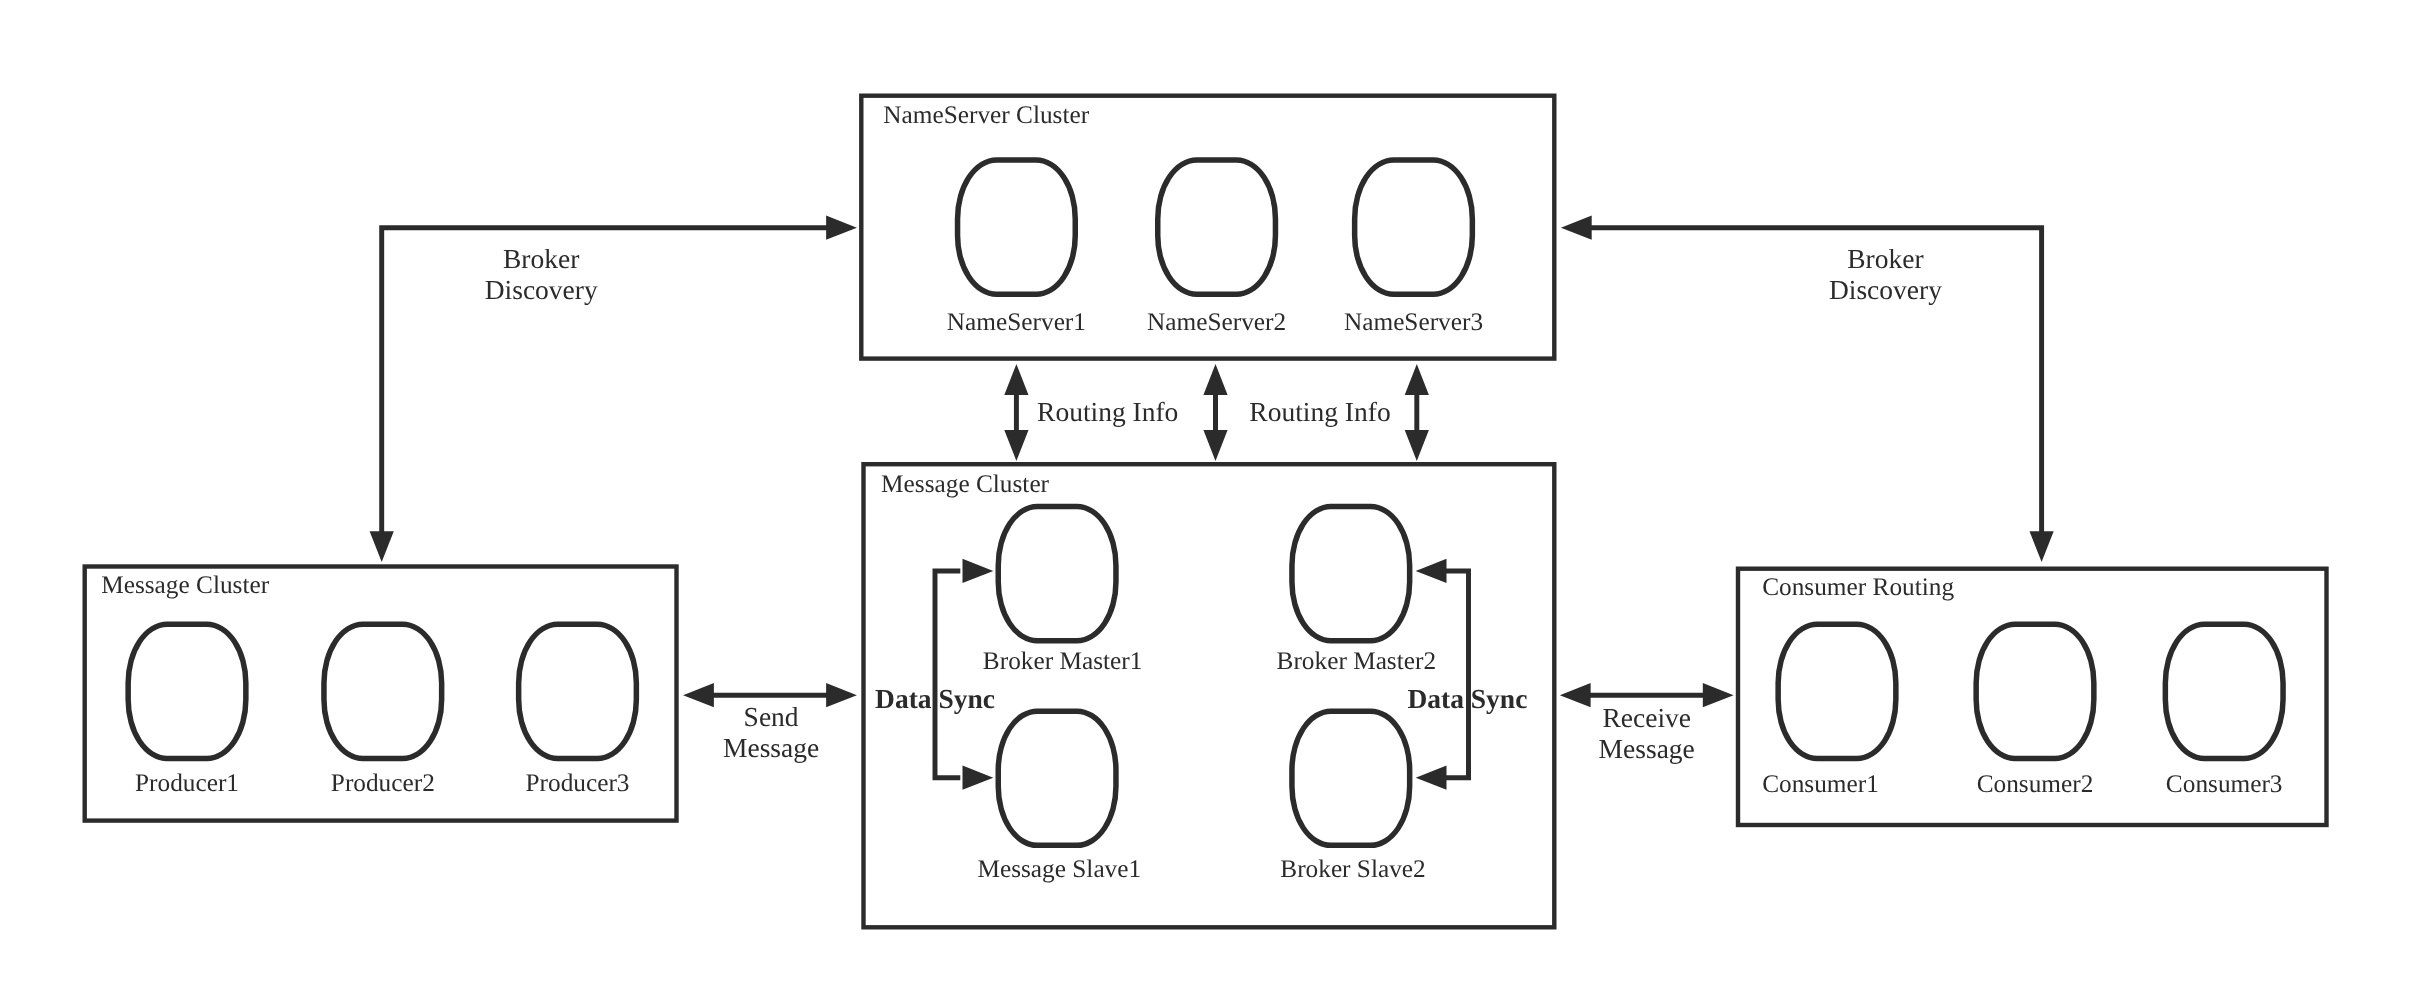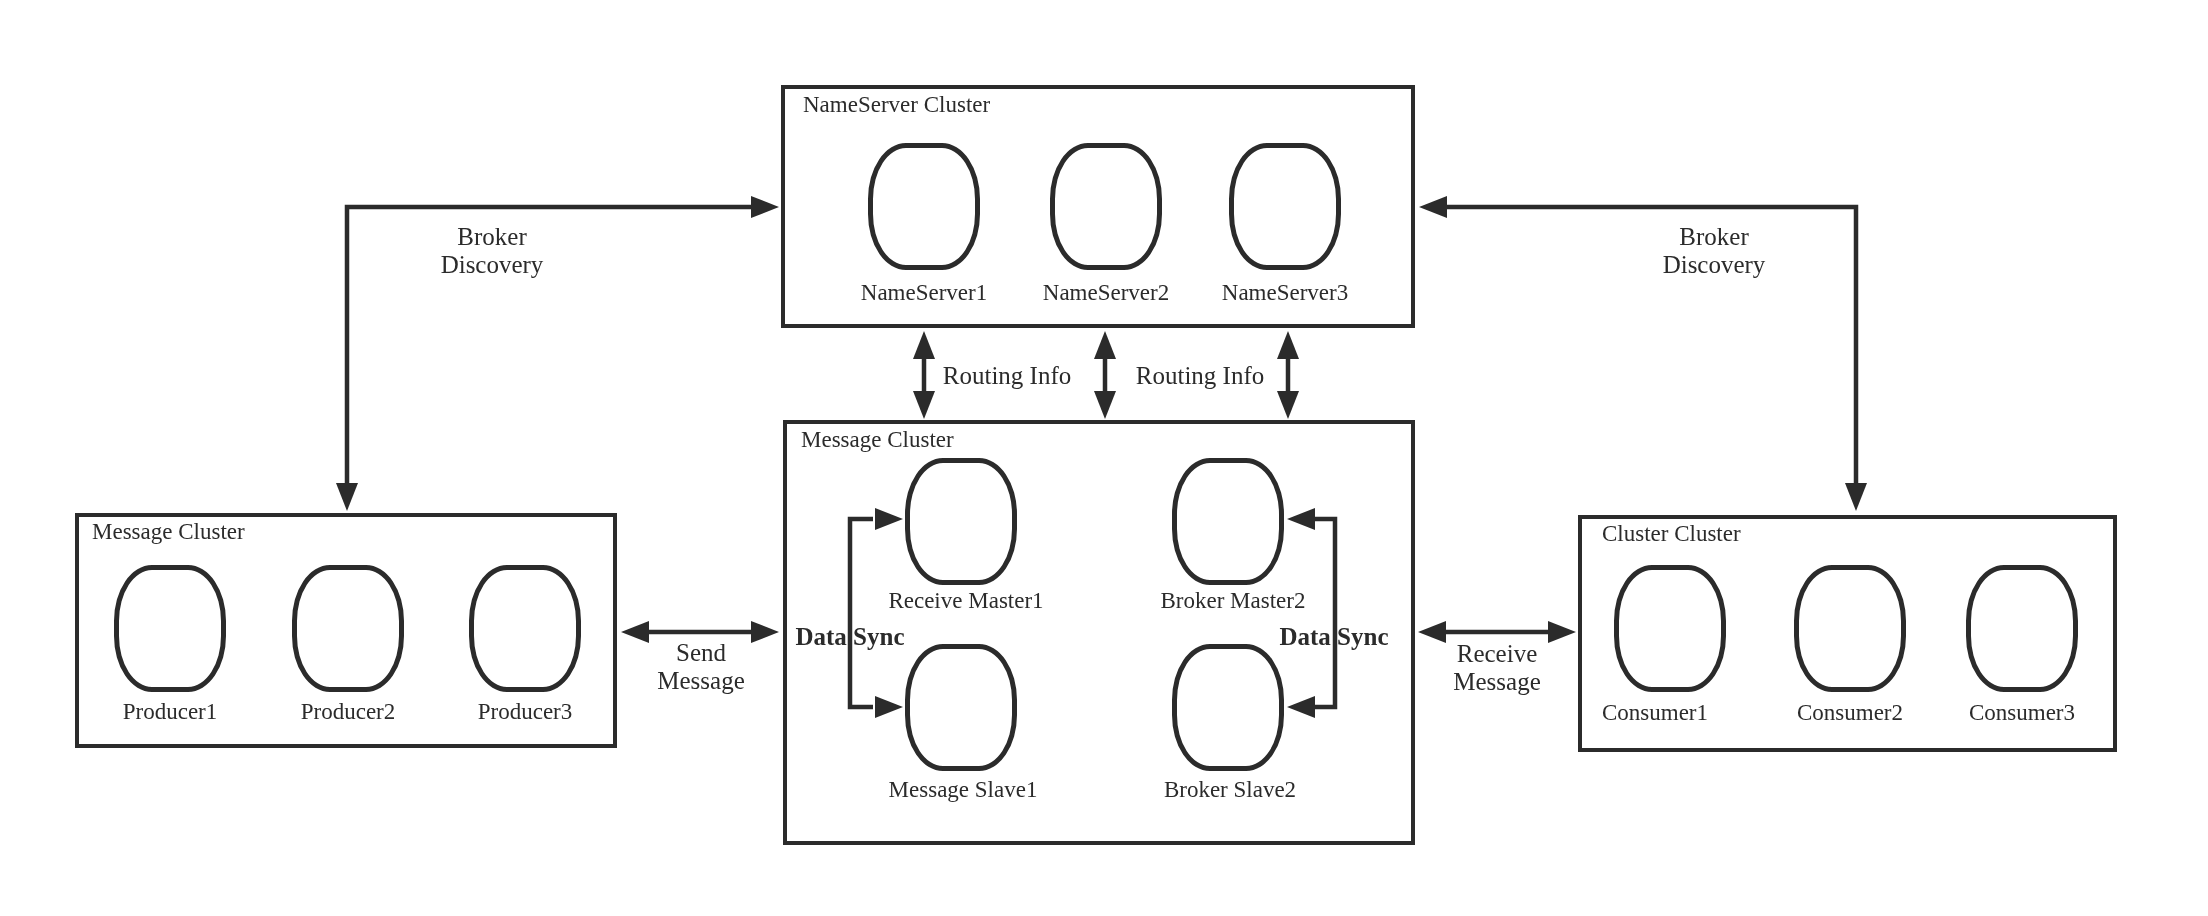--- a/index.html
+++ b/index.html
@@ -63,34 +63,34 @@
   </svg>
 
   <div class="cluster" style="left:781px;top:85px;width:634px;height:243px"></div>
   <div class="cluster" style="left:783px;top:420px;width:632px;height:425px"></div>
   <div class="cluster" style="left:75px;top:513px;width:542px;height:235px"></div>
   <div class="cluster" style="left:1578px;top:515px;width:539px;height:237px"></div>
 
   <div class="cluster-title" style="left:803px;top:92px">NameServer Cluster</div>
   <div class="cluster-title" style="left:801px;top:427px">Message Cluster</div>
   <div class="cluster-title" style="left:92px;top:519px">Message Cluster</div>
-  <div class="cluster-title" style="left:1602px;top:521px">Cluster Cluster</div>
+  <div class="cluster-title" style="left:1602px;top:521px">Consumer Routing</div>
 
   <div class="barrel" style="left:868px;top:143px"></div>
   <div class="barrel" style="left:1050px;top:143px"></div>
   <div class="barrel" style="left:1229px;top:143px"></div>
   <div class="nlabel" style="left:924px;top:293px">NameServer1</div>
   <div class="nlabel" style="left:1106px;top:293px">NameServer2</div>
   <div class="nlabel" style="left:1285px;top:293px">NameServer3</div>
 
   <div class="barrel" style="left:905px;top:458px"></div>
   <div class="barrel" style="left:1172px;top:458px"></div>
   <div class="barrel" style="left:905px;top:644px"></div>
   <div class="barrel" style="left:1172px;top:644px"></div>
-  <div class="nlabel" style="left:966px;top:601px">Receive Master1</div>
+  <div class="nlabel" style="left:966px;top:601px">Broker Master1</div>
   <div class="nlabel" style="left:1233px;top:601px">Broker Master2</div>
   <div class="nlabel" style="left:963px;top:790px">Message Slave1</div>
   <div class="nlabel" style="left:1230px;top:790px">Broker Slave2</div>
 
   <div class="barrel" style="left:114px;top:565px"></div>
   <div class="barrel" style="left:292px;top:565px"></div>
   <div class="barrel" style="left:469px;top:565px"></div>
   <div class="nlabel" style="left:170px;top:712px">Producer1</div>
   <div class="nlabel" style="left:348px;top:712px">Producer2</div>
   <div class="nlabel" style="left:525px;top:712px">Producer3</div>

